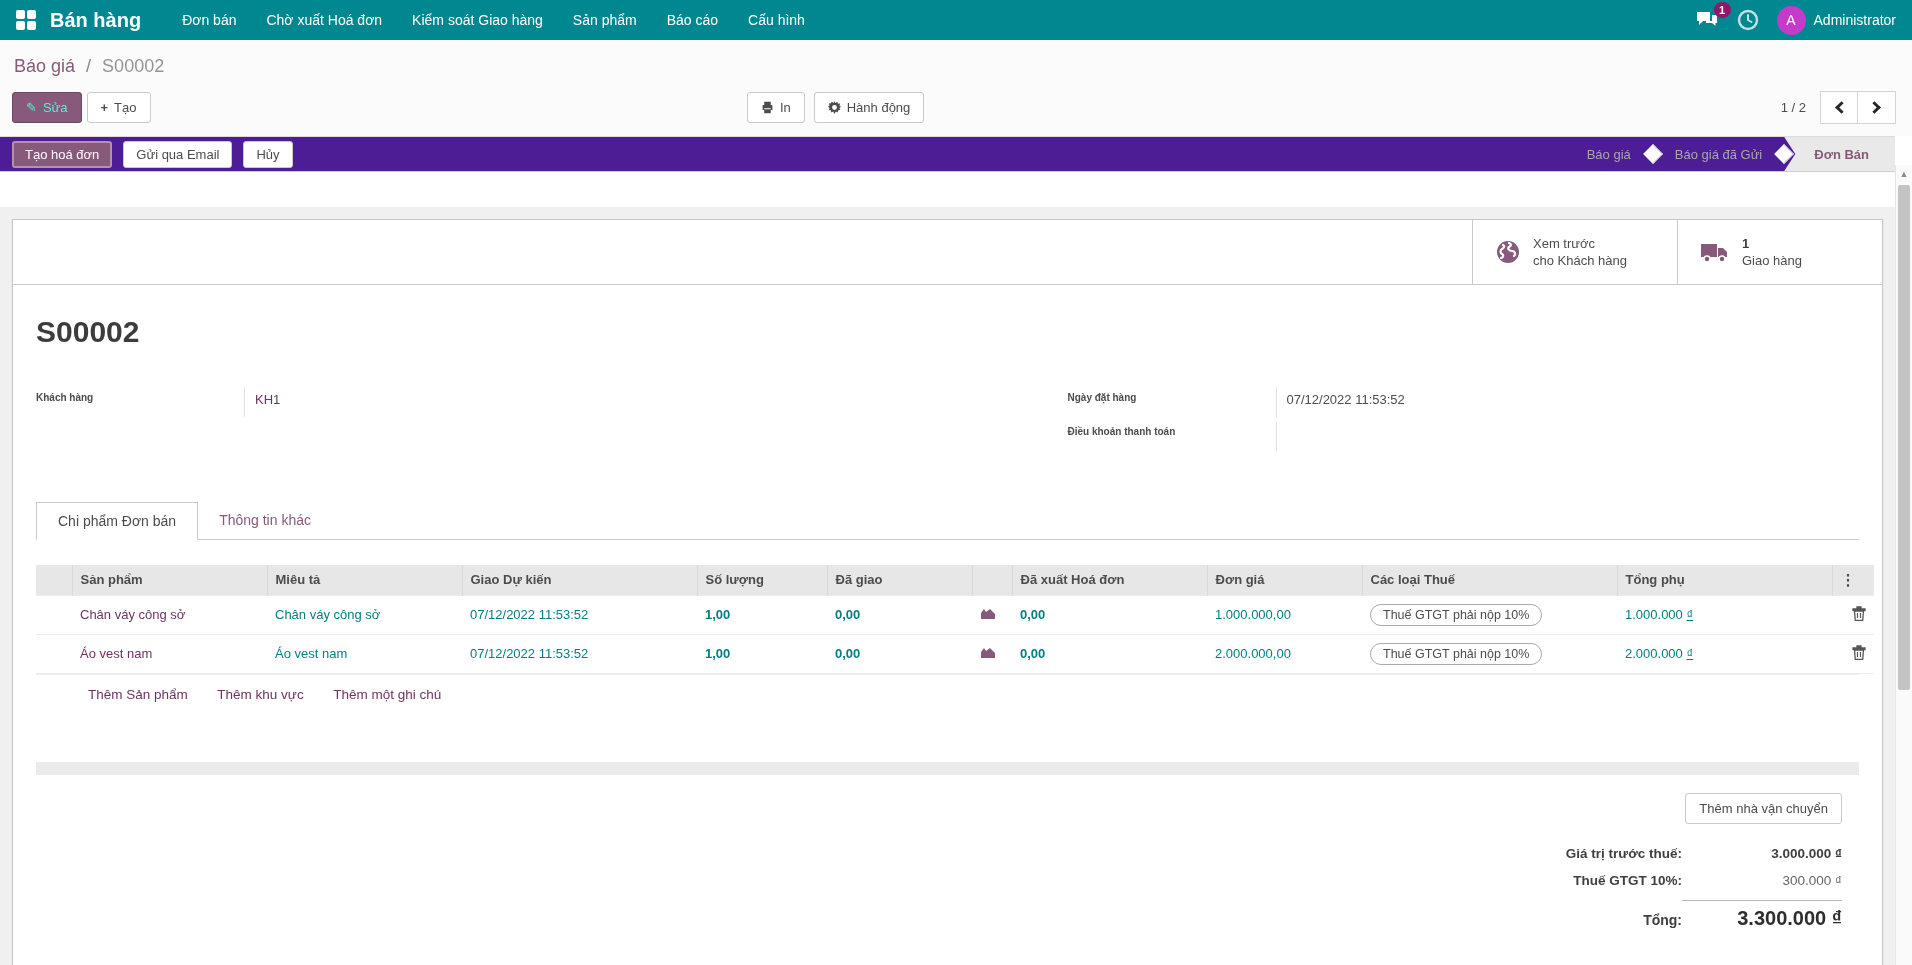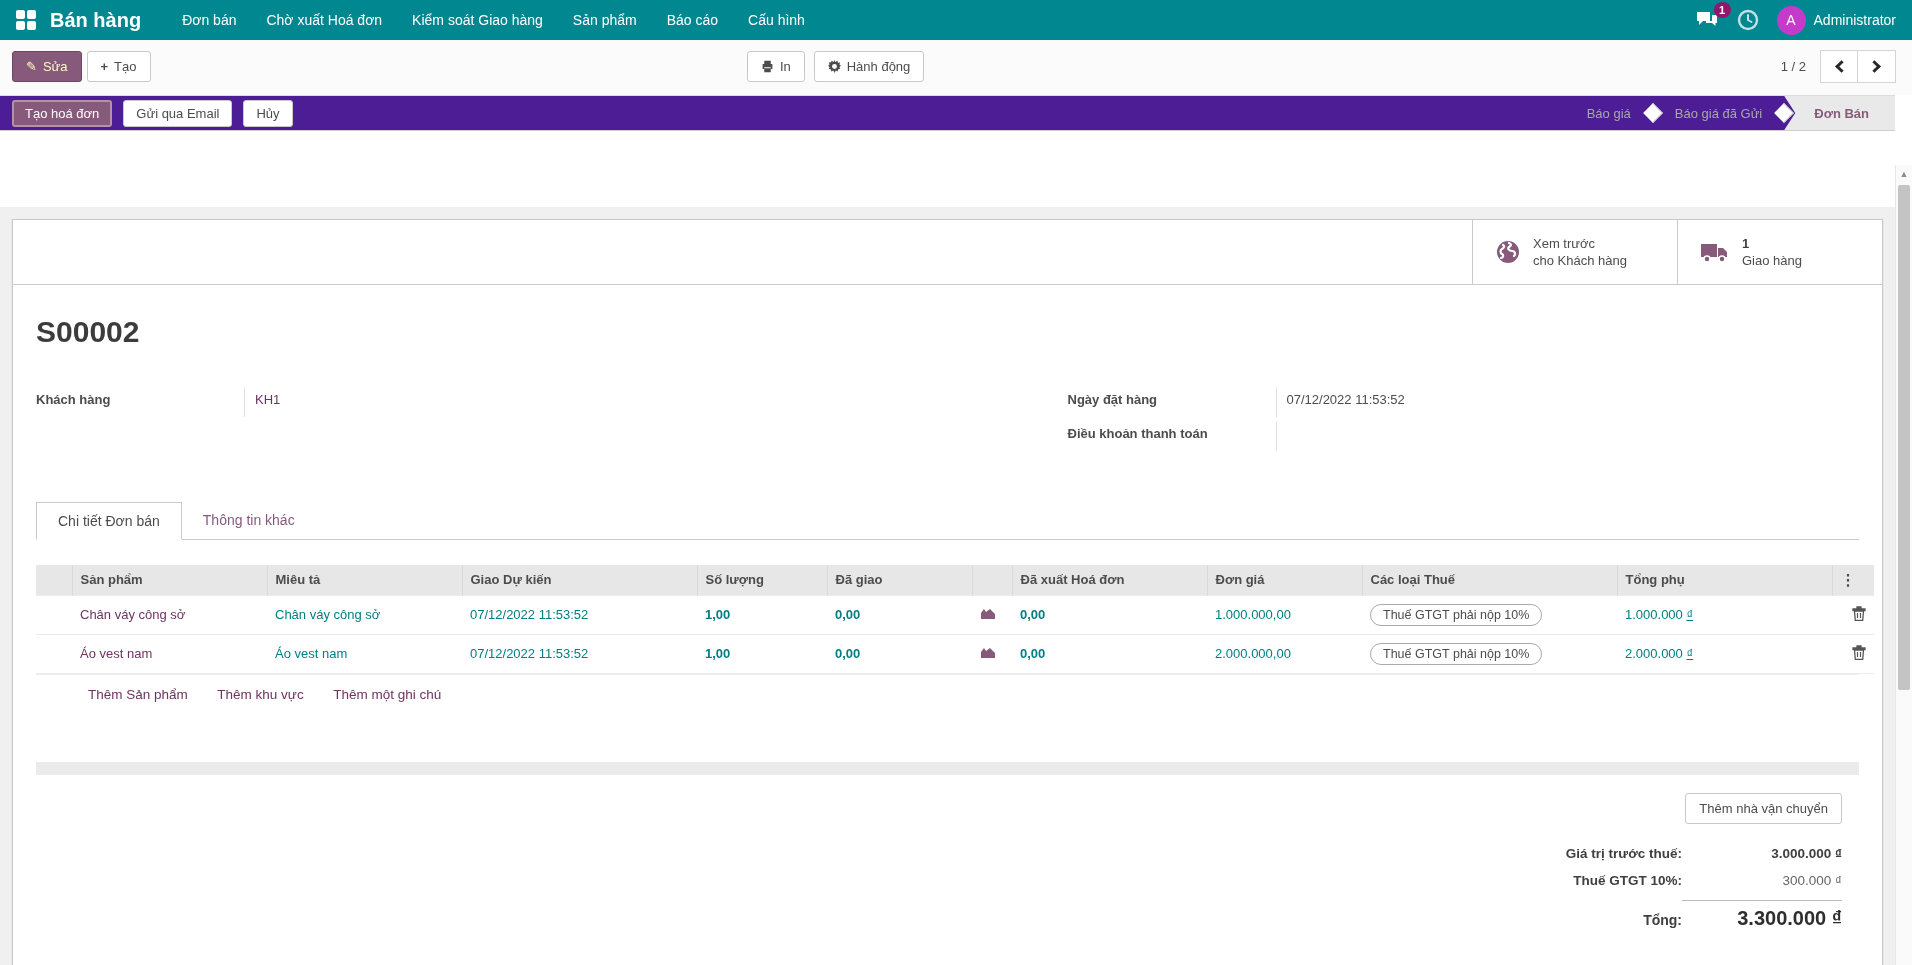--- a/index.html
+++ b/index.html
@@ -24,21 +24,21 @@
   .user-name{ font-size:14px; }
   
   .control{ background:#fbfbfb; padding:10px 16px 12px 12px; }
   .breadcrumb{ font-size:18px; margin:6px 0 14px 2px;}
   .breadcrumb .parent{ color:var(--purple); cursor:pointer;}
   .breadcrumb .sep{ color:#888; margin:0 6px;}
   .breadcrumb .current{ color:#949494; }
   .cp-row{ display:flex; align-items:center; }
   .btn{ font-size:13px; padding:7px 13px; border:1px solid #c9c9c9; background:#fff; color:var(--text); border-radius:3px; cursor:pointer; white-space:nowrap;}
   .btn + .btn{ margin-left:5px; }
-  .btn-primary{ background:var(--purple); border-color:var(--purple-dark); color:#fef9c3; }
+  .btn-primary{ background:var(--purple); border-color:var(--purple-dark); color:#5eead4; }
   .btn .bicon{ margin-right:6px; }
   .cp-center{ margin:0 auto; display:flex; gap:4px; transform:translateX(-130px);}
   .cp-right{ display:flex; align-items:center; gap:14px;}
   .pager-text{ font-size:13px; color:var(--text);}
   .pager-btns{ display:flex; }
   .pager-btn{ width:38px; height:33px; background:#fff; border:1px solid #d4d4d4; display:flex; align-items:center; justify-content:center; cursor:pointer;}
   .pager-btn + .pager-btn{ border-left:none; }
   .chev{ width:9px; height:9px; border:solid #26282b; border-width:0 3px 3px 0; }
   .chev.left{ transform:rotate(135deg); margin-left:4px;}
   .chev.right{ transform:rotate(-45deg); margin-right:4px;}
@@ -55,21 +55,21 @@
   .sheet{ background:#fff; border:1px solid #c8c8c8; box-shadow:0 1px 2px rgba(0,0,0,.08); margin:12px 12px 0 12px; height:900px; position:relative;}
   .smart-row{ display:flex; justify-content:flex-end; border-bottom:1px solid #cacaca; height:65px;}
   .smart-btn{ display:flex; align-items:center; gap:12px; padding:0 22px; border-left:1px solid #cacaca; cursor:pointer; min-width:205px;}
   .smart-text{ font-size:13px; color:var(--text); line-height:17px;}
   .smart-text b{ display:block; font-weight:700; color:#3f3f3f;}
   .sheet-title{ font-size:30px; font-weight:700; color:#3c3c3c; margin:30px 0 0 23px;}
   .groups{ display:flex; margin:38px 23px 0 23px;}
   .group{ width:50%; }
   .group.right{ padding-left:120px;}
   .frow{ display:flex; min-height:34px; align-items:flex-start;}
-  .flabel{ width:208px; font-size:13px; font-weight:700; color:#4c4c4c; padding-top:5px;}
+  .flabel{ width:208px; font-size:10px; font-weight:700; color:#4c4c4c; padding-top:5px;}
   .fvalue{ flex:1; font-size:13px; padding:5px 0 5px 10px; border-left:1px solid #e2e2e2; min-height:30px;}
   .fvalue.purple{ color:var(--link-purple); cursor:pointer;}
   
   .tabs{ display:flex; margin:46px 0 0 23px; border-bottom:1px solid #cacaca; padding-left:0;}
   .tabs{ margin-right:23px;}
   .tab{ font-size:14px; padding:10px 21px; cursor:pointer; position:relative; top:1px;}
   .tab.active{ background:#fff; border:1px solid #cacaca; border-bottom-color:#fff; color:#4c4c4c;}
   .tab.inactive{ color:var(--purple); }
   
   table.lines{ border-collapse:collapse; table-layout:fixed; width:calc(100% - 46px); margin:25px 23px 0 23px; font-size:13px;}
@@ -138,20 +138,25 @@
       </svg>
     </div>
     <div class="user">
       <div class="avatar">A</div>
       <div class="user-name">Administrator</div>
     </div>
   </div>
 </div>
 
 <div class="control">
+  <div class="breadcrumb">
+    <span class="parent">Báo giá</span>
+    <span class="sep">/</span>
+    <span class="current">S00002</span>
+  </div>
   <div class="cp-row">
     <button class="btn btn-primary">
       <span class="bicon">✎</span><span>Sửa</span>
     </button>
     <button class="btn">
       <b class="bicon">+</b><span>Tạo</span>
     </button>
     <div class="cp-center">
       <button class="btn">
         <svg class="bicon" width="13" height="13" viewBox="0 0 16 16" style="vertical-align:-2px">
@@ -238,21 +243,21 @@
           <div class="fvalue">07/12/2022 11:53:52</div>
         </div>
         <div class="frow">
           <div class="flabel">Điều khoản thanh toán</div>
           <div class="fvalue"></div>
         </div>
       </div>
     </div>
 
     <div class="tabs">
-      <div class="tab active">Chi tiết Đơn bán</div>
+      <div class="tab active">Chi phẩm Đơn bán</div>
       <div class="tab inactive">Thông tin khác</div>
     </div>
 
     <table class="lines">
       <colgroup>
         <col style="width:36px">
           <col style="width:195px">
           <col style="width:195px">
           <col style="width:235px">
         <col style="width:130px">

